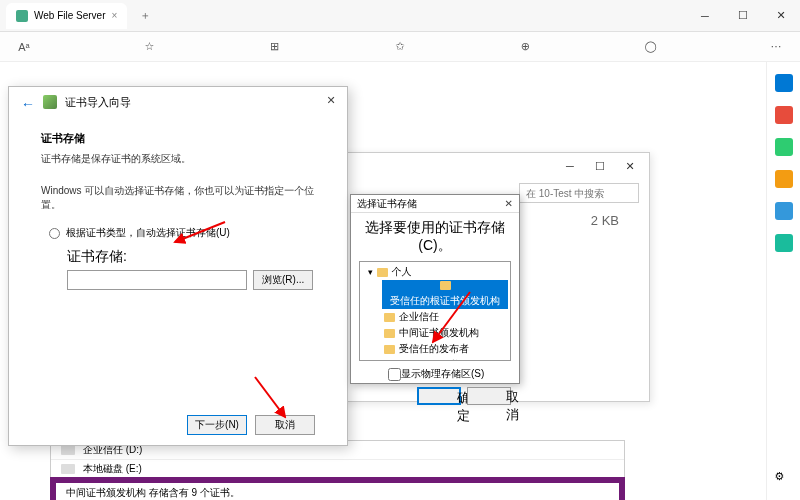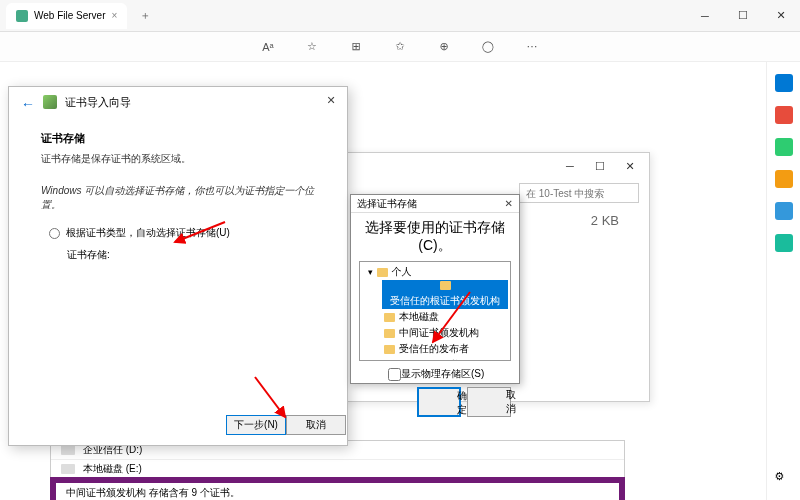--- a/index.html
+++ b/index.html
@@ -5,21 +5,21 @@
 * { margin: 0; padding: 0; box-sizing: border-box; font-family: "Microsoft YaHei", "Segoe UI", sans-serif; }
 body { background: #f5f5f5; width: 800px; height: 500px; overflow: hidden; position: relative; font-size: 11px; }
 
 
 .browser-chrome { position: absolute; top: 0; left: 0; right: 0; height: 32px; background: #f7f7f7; display: flex; align-items: center; border-bottom: 1px solid #e0e0e0; }
 .tab { display: flex; align-items: center; gap: 6px; padding: 4px 10px; background: #fff; border-radius: 6px 6px 0 0; margin-left: 6px; height: 26px; font-size: 10px; justify-content: flex-end; }
 .tab-favicon { width: 12px; height: 12px; background: #4a8; border-radius: 2px; }
 .new-tab-btn { margin-left: 8px; width: 20px; height: 20px; display: flex; align-items: center; justify-content: center; color: #666; cursor: pointer; }
 .window-controls { margin-left: auto; display: flex; }
 .window-controls div { width: 38px; height: 32px; display: flex; align-items: center; justify-content: center; color: #333; }
-.toolbar { position: absolute; top: 32px; left: 0; right: 0; height: 30px; background: #fdfdfd; display: flex; align-items: center; justify-content: center; gap: 28px; padding: 0 16px; border-bottom: 1px solid #eee; }
+.toolbar { position: absolute; top: 32px; left: 0; right: 0; height: 30px; background: #fdfdfd; display: flex; align-items: center; justify-content: space-between; gap: 28px; padding: 0 16px; border-bottom: 1px solid #eee; }
 .toolbar-icon { width: 16px; height: 16px; color: #555; display: flex; align-items: center; justify-content: center; }
 
 
 .right-sidebar { position: absolute; right: 0; top: 62px; bottom: 0; width: 34px; background: #fff; border-left: 1px solid #eee; display: flex; flex-direction: column; align-items: center; gap: 14px; padding-top: 12px; }
 .sidebar-icon { width: 18px; height: 18px; border-radius: 3px; }
 
 
 .content { position: absolute; top: 62px; left: 0; right: 34px; bottom: 0; background: #fff; }
 
 
@@ -37,46 +37,46 @@
 
 
 .wizard { position: absolute; left: 8px; top: 24px; width: 340px; height: 360px; background: #fff; border: 1px solid #bbb; box-shadow: 3px 3px 12px rgba(0,0,0,0.2); }
 .wizard-close { position: absolute; right: 6px; top: 4px; width: 20px; height: 18px; display: flex; align-items: center; justify-content: center; color: #444; cursor: pointer; }
 .wizard-header { height: 30px; display: flex; align-items: center; gap: 8px; padding: 0 12px; font-size: 11px; }
 .back-arrow { color: #0066cc; cursor: pointer; font-size:14px; }
 .wizard-icon { width: 14px; height: 14px; background: linear-gradient(135deg,#8c6,#584); border-radius: 2px; }
 .wizard-body { padding: 14px 32px; }
 .wizard-body h4 { font-size: 11px; font-weight: bold; margin-bottom: 6px; }
 .wizard-desc { font-size: 10px; color: #333; margin-bottom: 18px; }
-.wizard-info { font-size: 10px; color: #333; margin-bottom: 14px; font-style: italic; }
+.wizard-info { font-size: 10px; color: #333; margin-bottom: 14px; }
 .radio-row { display: flex; align-items: center; gap: 6px; font-size: 10px; margin-bottom: 8px; padding-left: 8px; }
 .radio-row input { width: 11px; height: 11px; }
-.store-label { font-size: 10px; padding-left: 26px; margin-bottom: 4px; }
+.store-label { font-size: 14px; padding-left: 26px; margin-bottom: 4px; }
 .store-input-row { display: flex; gap: 6px; padding-left: 26px; align-items: center; }
 .store-input { width: 180px; height: 20px; border: 1px solid #999; font-size: 10px; padding: 0 4px; }
 .browse-btn { height: 20px; padding: 0 8px; font-size: 10px; border: 1px solid #999; background: #f0f0f0; cursor: pointer; }
-.wizard-footer { position: absolute; bottom: 10px; right: 1px; display: flex; }
+.wizard-footer { position: absolute; bottom: 10px; right: 32px; display: flex; gap: 8px; }
 .wizard-btn { width: 60px; height: 20px; font-size: 10px; border: 1px solid #999; background: #f0f0f0; cursor: pointer; }
 .wizard-btn.primary { border: 1px solid #0078d4; }
 
 
 .select-dialog { position: absolute; left: 350px; top: 132px; width: 170px; height: 190px; background: #fff; border: 1px solid #888; box-shadow: 2px 2px 8px rgba(0,0,0,0.25); }
 .select-title { height: 18px; background: #fff; display: flex; align-items: center; justify-content: space-between; padding: 0 6px; font-size: 10px; border-bottom: 1px solid #ddd; }
 .select-close { cursor: pointer; color: #444; }
 .select-body { padding: 6px 8px; }
 .select-prompt { font-size: 14px; margin-bottom: 6px; text-align: center; }
 .tree-box { border: 1px solid #999; height: 100px; overflow: auto; background: #fff; padding: 2px; }
 .tree-item { display: flex; align-items: center; gap: 4px; font-size: 10px; padding: 1px 2px; cursor: pointer; white-space: nowrap; }
 .tree-item.selected { background: #0078d4; color: #fff; flex-direction: column; }
 .folder-icon { width: 11px; height: 9px; background: #f4c968; border-radius: 1px; flex-shrink: 0; }
 .tree-root { padding-left: 4px; }
 .tree-children { padding-left: 16px; }
 .check-row { display: flex; align-items: center; gap: 0; font-size: 10px; margin-top: 6px; margin-left: 29px; }
 .select-footer { display: flex; gap: 6px; justify-content: flex-end; padding: 0 8px 6px; }
-.select-btn { width: 44px; height: 30px; font-size: 10px; border: 1px solid #999; background: #f0f0f0; cursor: pointer; padding-left: 38px; }
+.select-btn { width: 44px; height: 18px; font-size: 13px; border: 1px solid #999; background: #f0f0f0; cursor: pointer; padding-left: 38px; }
 .select-btn.primary { border: 2px solid #0078d4; }
 
 
 .arrow { position: absolute; pointer-events: none; }
 .arrow svg { overflow: visible; }
 </style>
 </head>
 <body>
 
 <div class="browser-chrome">
@@ -150,20 +150,24 @@
     </div>
     <div class="wizard-body">
       <h4>证书存储</h4>
       <div class="wizard-desc">证书存储是保存证书的系统区域。</div>
       <div class="wizard-info">Windows 可以自动选择证书存储，你也可以为证书指定一个位置。</div>
       <label class="radio-row">
         <input type="radio" name="store" style="">
         <span>根据证书类型，自动选择证书存储(U)</span>
       </label>
       <div class="store-label">证书存储:</div>
+      <div class="store-input-row">
+        <input class="store-input" style="">
+        <button class="browse-btn">浏览(R)...</button>
+      </div>
     </div>
     <div class="wizard-footer">
       <button class="wizard-btn primary">下一步(N)</button>
       <button class="wizard-btn">取消</button>
     </div>
   </div>
 
   <div class="select-dialog">
     <div class="select-title">
       <span>选择证书存储</span>
@@ -178,21 +182,21 @@
             <div class="folder-icon"></div>
             <span>个人</span>
           </div>
           <div class="tree-children" id="tree-children">
               <div class="tree-item selected">
                 <div class="folder-icon"></div>
                 <span>受信任的根证书颁发机构</span>
               </div>
               <div class="tree-item">
                 <div class="folder-icon"></div>
-                <span>本地磁盘</span>
+                <span>企业信任</span>
               </div>
               <div class="tree-item">
                 <div class="folder-icon"></div>
                 <span>中间证书颁发机构</span>
               </div>
               <div class="tree-item">
                 <div class="folder-icon"></div>
                 <span>受信任的发布者</span>
               </div>
               <div class="tree-item">

